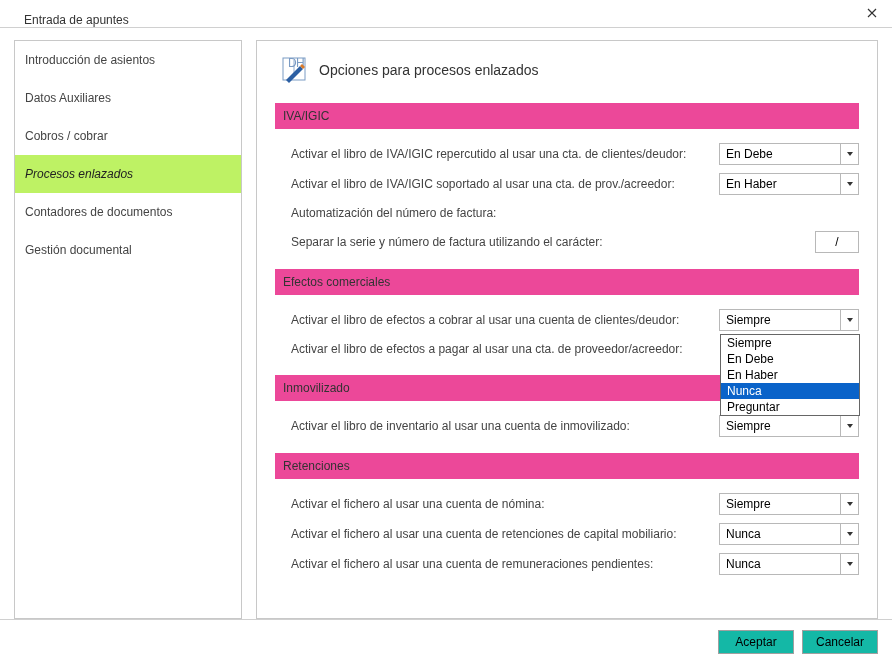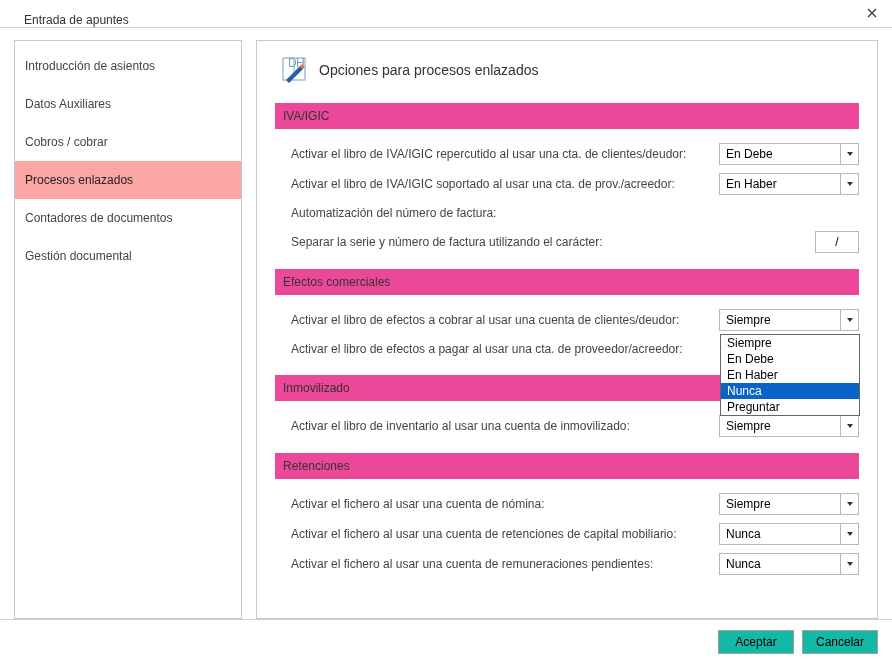--- a/index.html
+++ b/index.html
@@ -4,23 +4,23 @@
 <style>
 * { box-sizing: border-box; margin: 0; padding: 0; font-family: "Segoe UI", Tahoma, sans-serif; font-size: 12px; }
 body { background: #fff; width: 892px; height: 663px; overflow: hidden; position: relative; }
 
 .titlebar { height: 28px; border-bottom: 1px solid #d0d0d0; display: flex; align-items: flex-end; padding-left: 24px; color: #333; }
 .titlebar .close { margin-left: auto; width: 40px; height: 28px; display: flex; align-items: center; justify-content: center; cursor: pointer; }
 .titlebar .close svg { width: 10px; height: 10px; }
 
 .body { position: absolute; top: 28px; left: 0; right: 0; bottom: 44px; padding: 12px 14px 0 14px; display: flex; gap: 14px; }
 
-.sidebar { width: 228px; border: 1px solid #c8c8c8; background: #fff; padding-top: 6px; }
+.sidebar { width: 228px; border: 1px solid #c8c8c8; background: #fff; }
 .sidebar-item { padding: 12px 10px; color: #444; cursor: pointer; }
-.sidebar-item.selected { background: #fca5a5; color: #222; }
+.sidebar-item.selected { background: #bef264; color: #222; font-style: italic; }
 
 .main { flex: 1; border: 1px solid #c8c8c8; padding: 14px 18px; position: relative; }
 
 .page-header { display: flex; align-items: center; gap: 10px; margin-bottom: 18px; padding-left: 4px; }
 .page-header .icon-box { width: 30px; height: 30px; display: flex; align-items: center; justify-content: center; }
 .page-header h2 { font-size: 14px; font-weight: 400; color: #333; }
 
 .section-head { background: #ec4899; padding: 6px 8px; color: #333; margin-bottom: 10px; }
 
 .row { display: flex; align-items: center; padding: 4px 0 4px 16px; min-height: 28px; }

